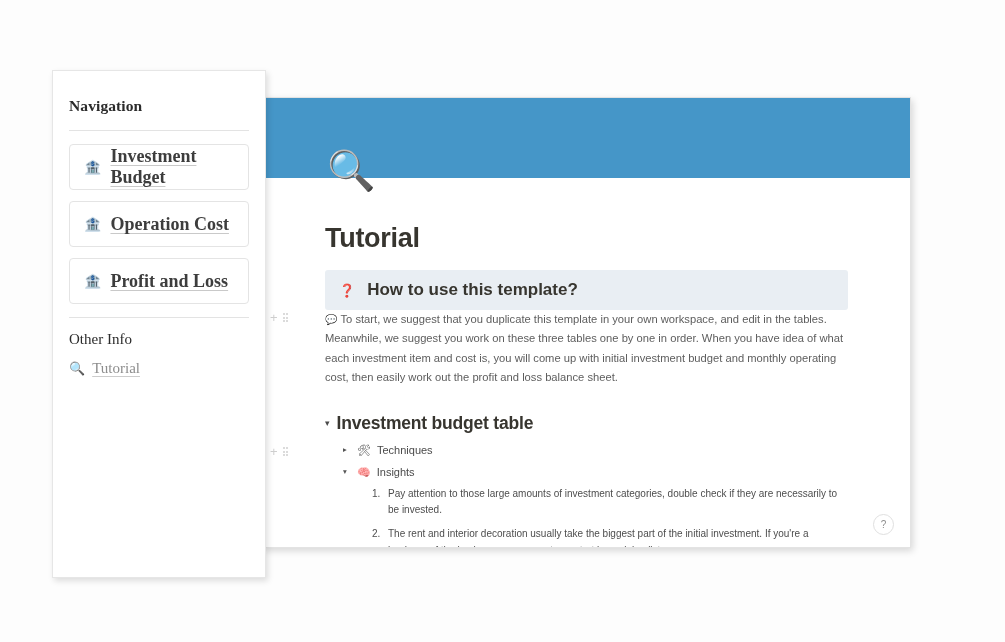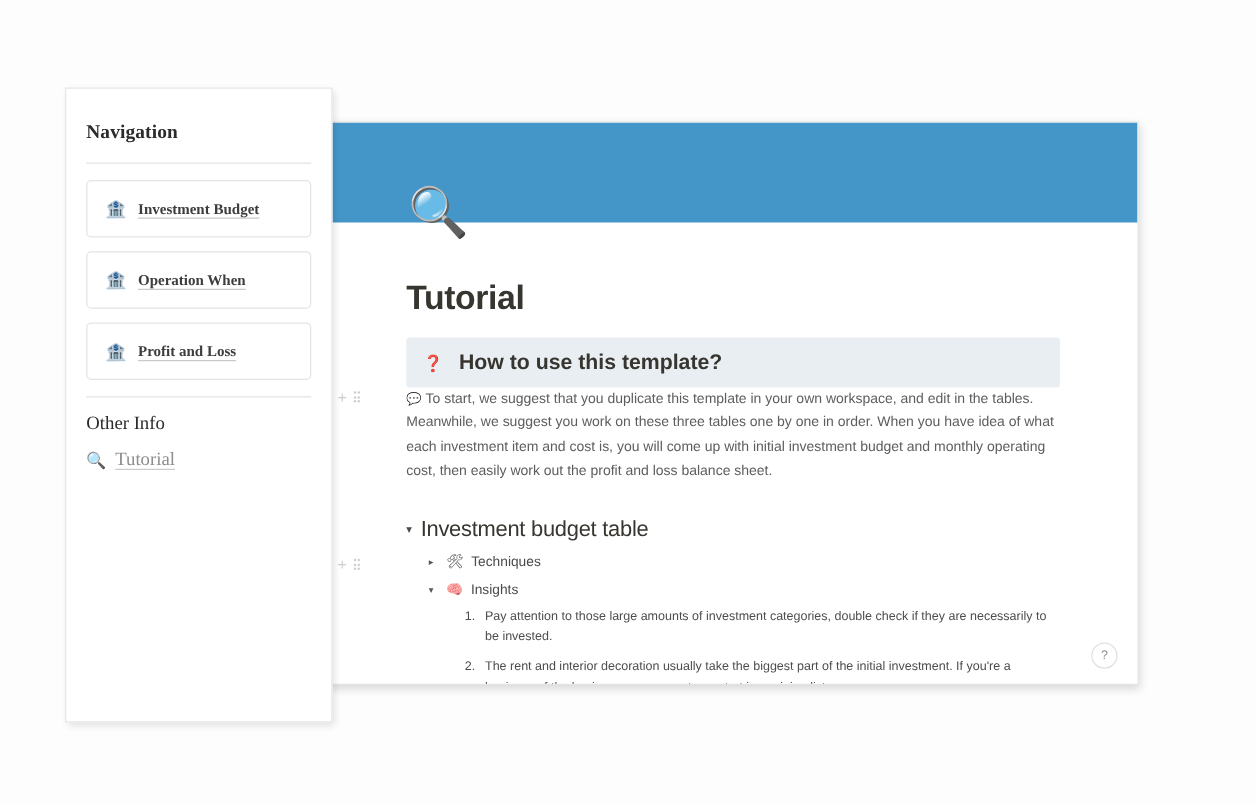--- a/index.html
+++ b/index.html
@@ -54,28 +54,27 @@
     box-sizing: border-box;
   }
   .nav-card .emoji {
     font-size: 14px;
     margin-right: 9px;
     line-height: 1;
     filter: saturate(0.85);
   }
   .nav-card .nav-label {
     font-family: "Liberation Serif", serif;
-    font-size: 12px;
+    font-size: 18px;
     font-weight: bold;
     color: #3d3d3d;
     text-decoration: underline;
     text-underline-offset: 3px;
     text-decoration-color: #c9c9c9;
     text-decoration-thickness: 1px;
-    text-align: center;
   }
   .other-info-title {
     font-family: "Liberation Serif", serif;
     font-weight: normal;
     font-size: 15px;
     color: #2b2b2b;
     margin: 13px 0 0 0;
   }
   .other-link {
     display: flex;
@@ -206,21 +205,21 @@
     align-items: center;
     gap: 7px;
   }
   .caret {
     color: #4a4a4a;
     font-size: 9px;
     line-height: 1;
   }
   .section-title {
     font-size: 17.5px;
-    font-weight: normal;
+    font-weight: bold;
     color: #37352f;
     letter-spacing: -0.2px;
     text-align: center;
   }
 
   .toggle-row {
     display: flex;
     align-items: center;
     gap: 6px;
     margin: 10px 0 0 18px;
@@ -273,21 +272,21 @@
 <div class="sidebar-panel">
   <div class="nav-title">Navigation</div>
   <div class="nav-divider"></div>
 
   <div class="nav-card">
     <span class="emoji">🏦</span>
     <span class="nav-label">Investment Budget</span>
   </div>
   <div class="nav-card">
     <span class="emoji">🏦</span>
-    <span class="nav-label">Operation When</span>
+    <span class="nav-label">Operation Cost</span>
   </div>
   <div class="nav-card">
     <span class="emoji">🏦</span>
     <span class="nav-label">Profit and Loss</span>
   </div>
 
   <div class="nav-divider"></div>
   <div class="other-info-title">Other Info</div>
 
   <div class="other-link">

